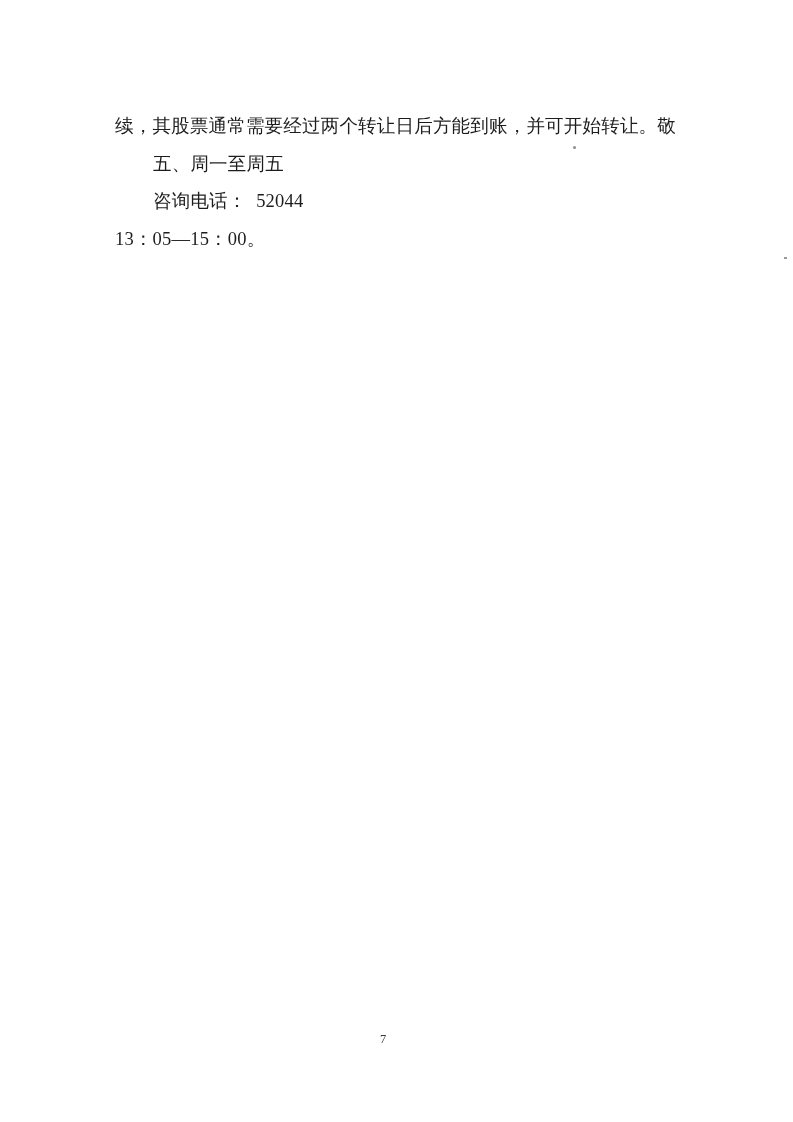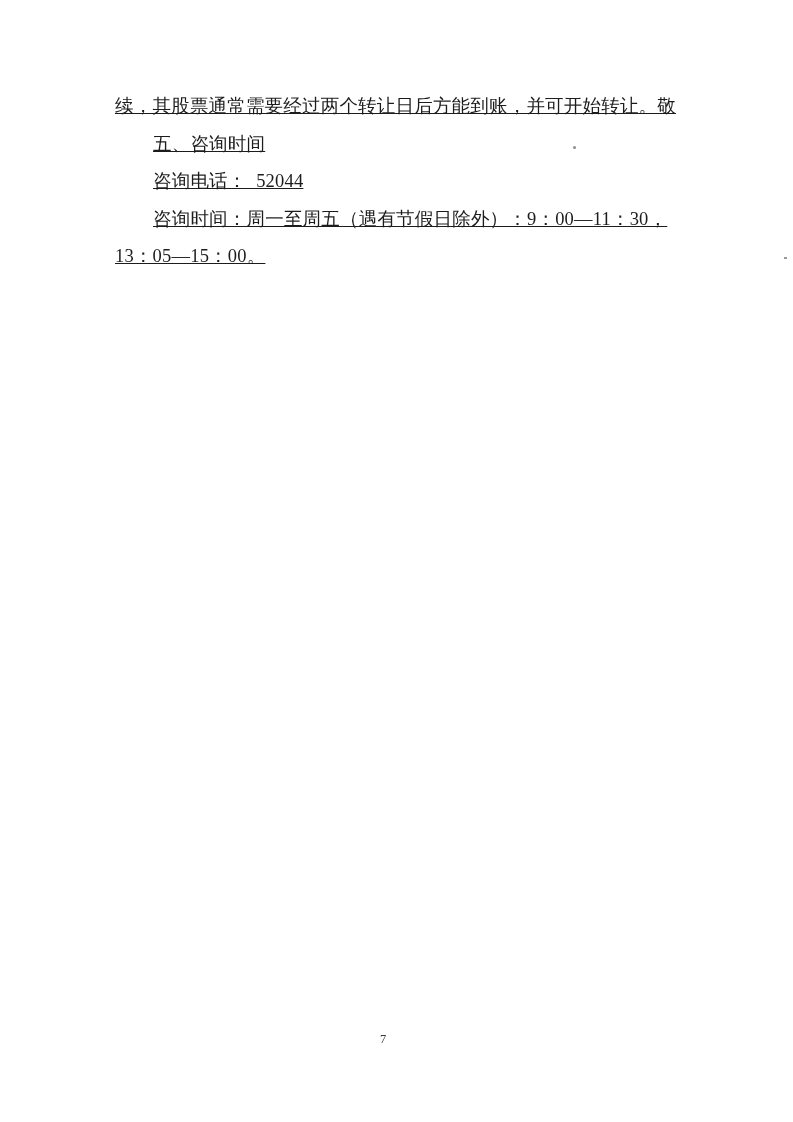--- a/index.html
+++ b/index.html
@@ -12,23 +12,22 @@
     width: 793px;
     height: 1122px;
     background: #ffffff;
     overflow: hidden;
     font-family: "Liberation Serif", "DejaVu Serif", serif;
     color: #1c1c1c;
   }
   .doc-content {
     position: absolute;
     left: 115px;
-    top: 88px;
+    top: 108px;
     width: 565px;
-    text-decoration: underline;
   }
   .doc-line {
     font-size: 18.5px;
     line-height: 37.5px;
     height: 37.5px;
     white-space: pre;
     letter-spacing: 0.2px;
   }
   .doc-line.indent {
     padding-left: 38px;
@@ -60,23 +59,22 @@
     background: #9a9a9a;
   }
 </style>
 </head>
 <body>
 
 <div class="page">
 
   <div class="doc-content">
     <div class="doc-line">续，其股票通常需要经过两个转让日后方能到账，并可开始转让。敬</div>
-    <div class="doc-line indent">五、咨询时间</div>
+    <div class="doc-line indent">五、周一至周五</div>
     <div class="doc-line indent">咨询电话：  52044</div>
-    <div class="doc-line indent">咨询时间：周一至周五（遇有节假日除外）：9：00—11：30，</div>
     <div class="doc-line">13：05—15：00。</div>
   </div>
 
   <div class="speck-a"></div>
   <div class="speck-b"></div>
 
   <div class="page-number">7</div>
 
 </div>
 

